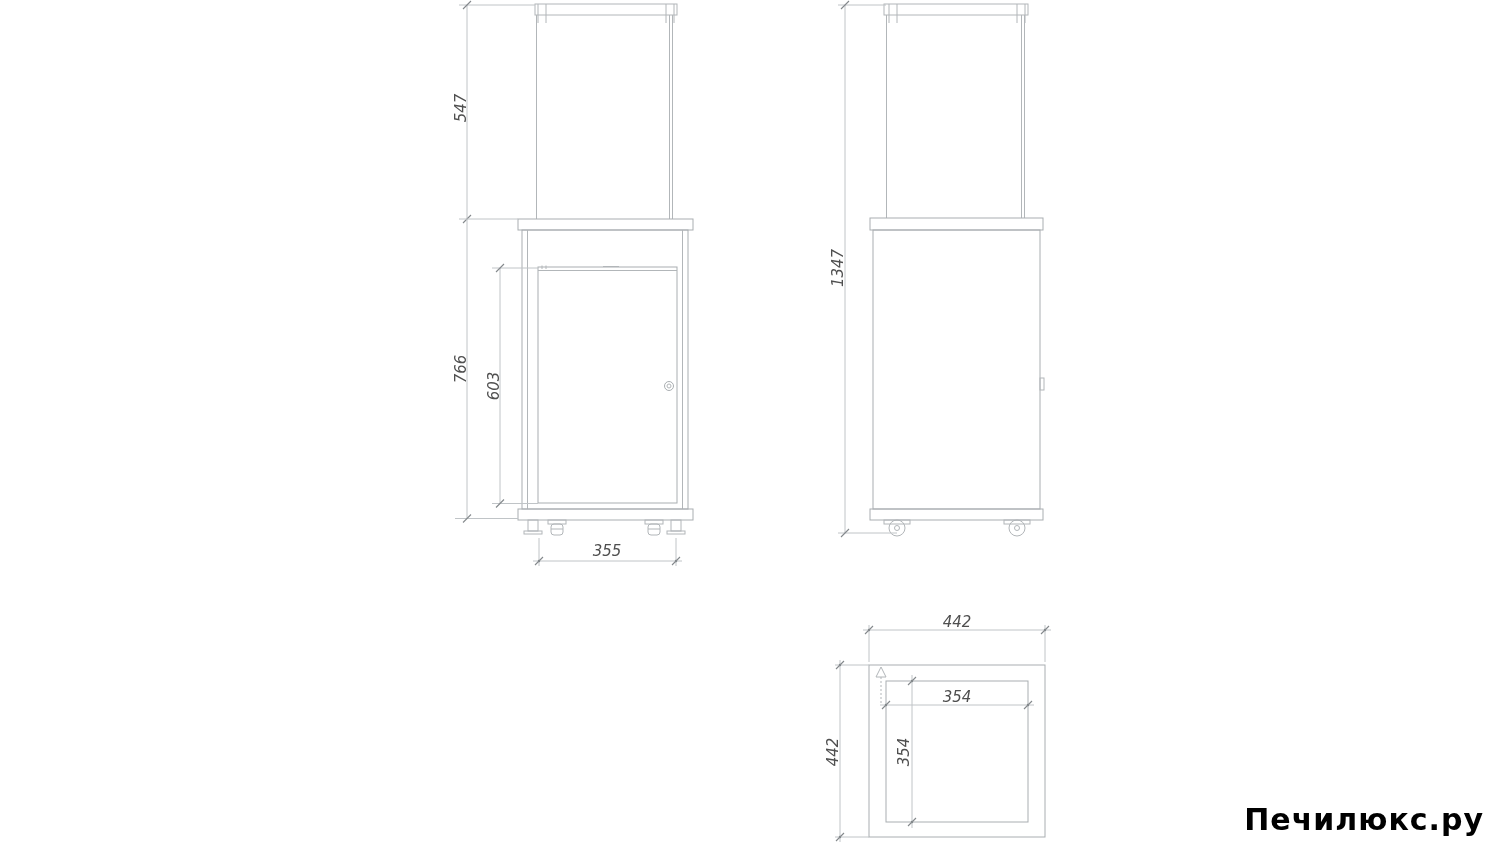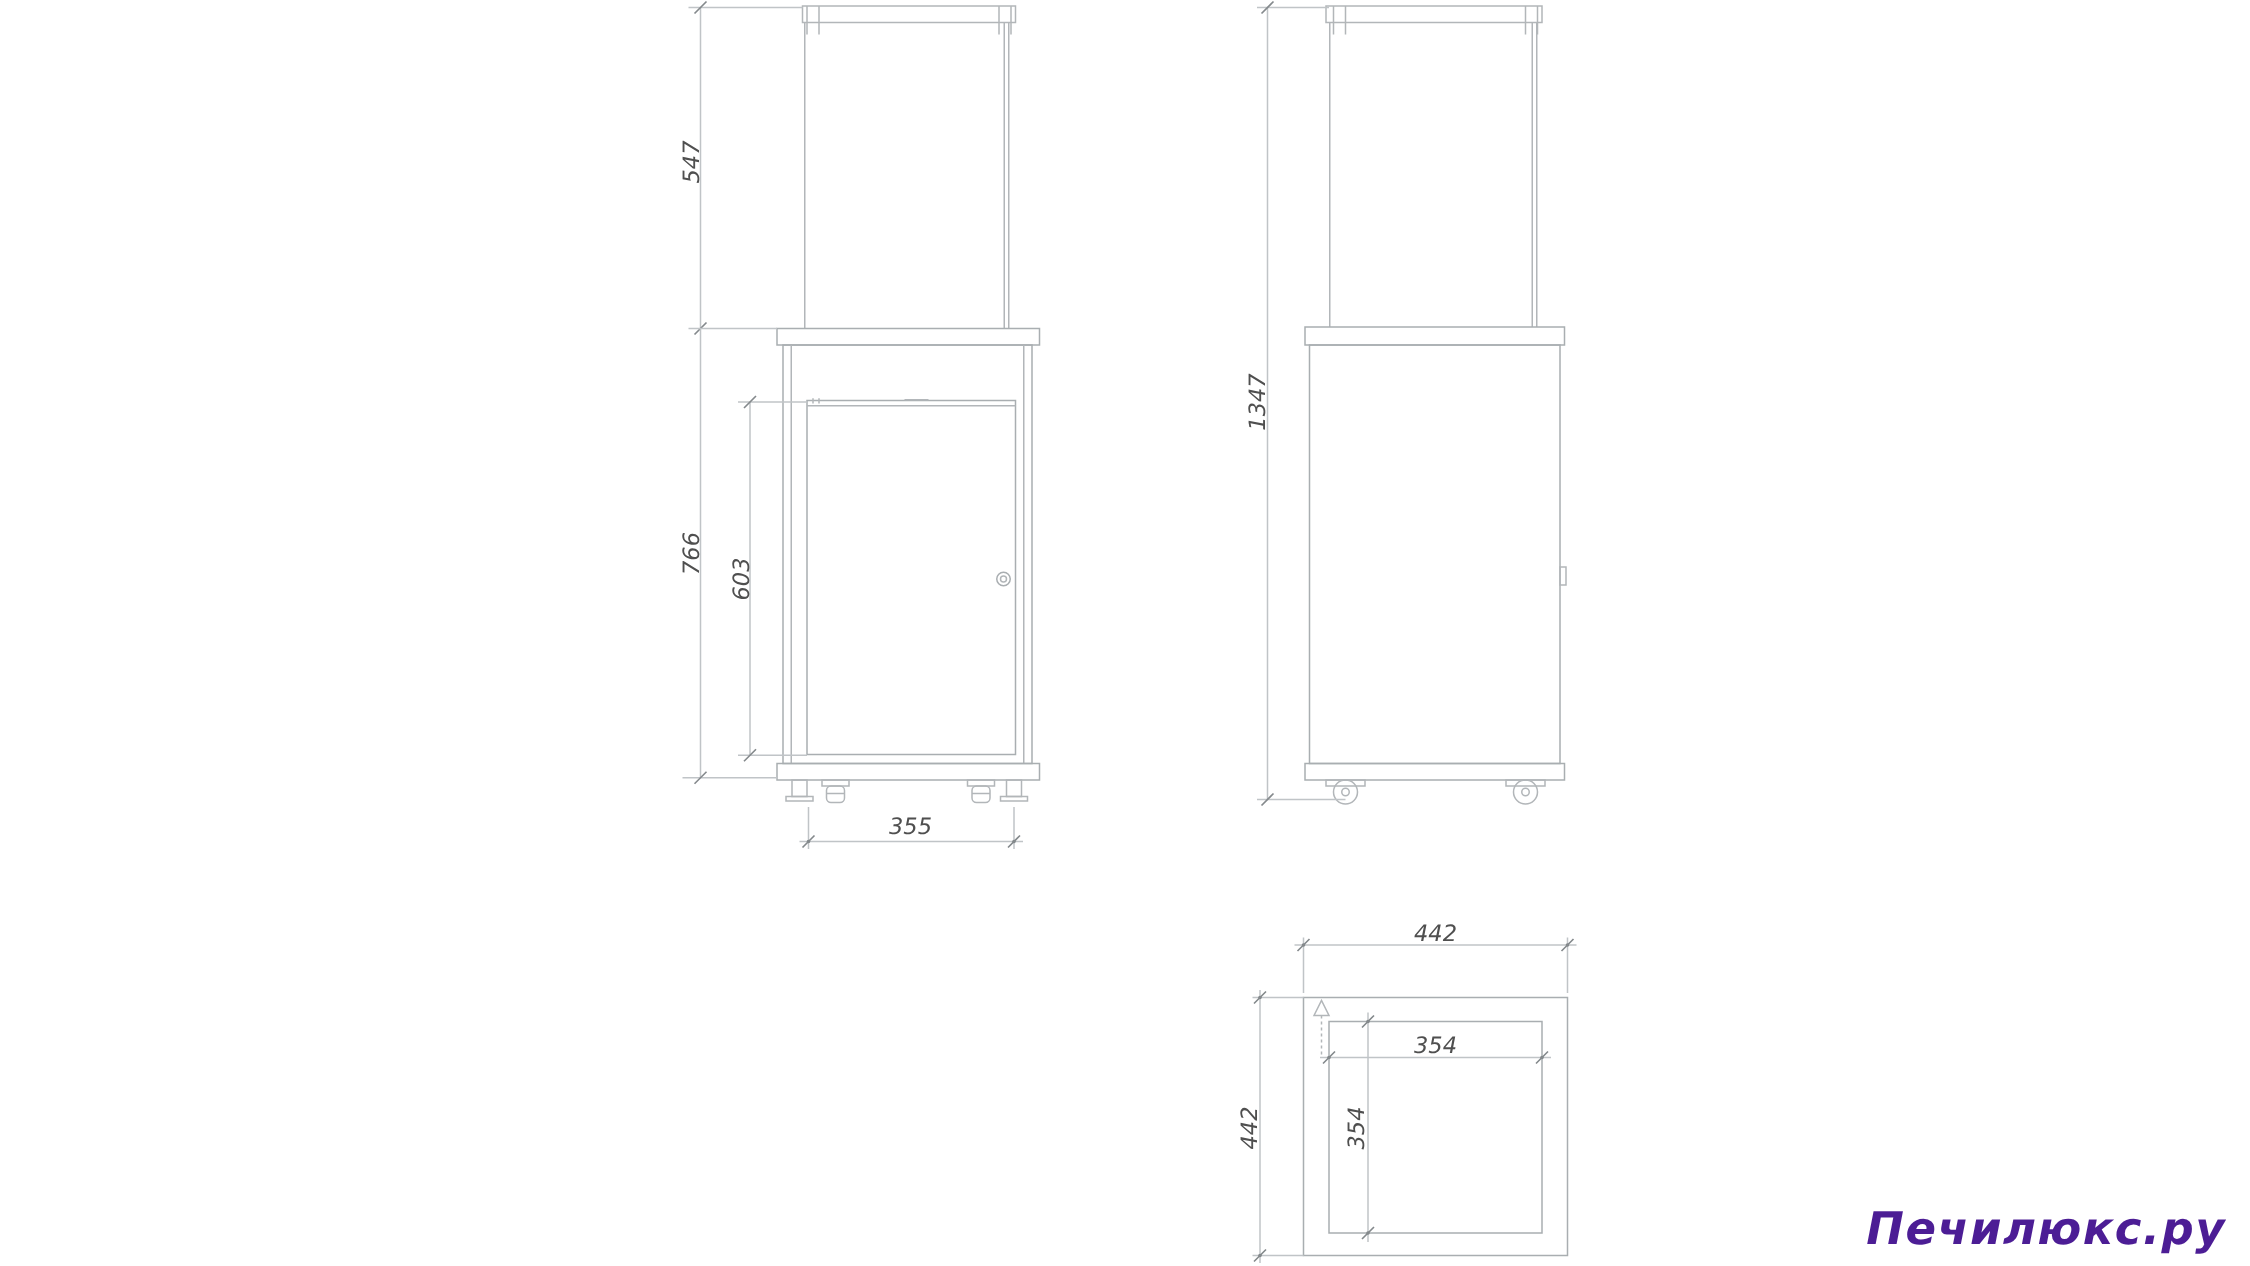--- a/index.html
+++ b/index.html
@@ -7,21 +7,21 @@
        font-family:"DejaVu Sans",sans-serif;}
   svg{position:absolute;left:0;top:0;}
   .ln{stroke:#b2b6b9;stroke-width:1;fill:none;}
   .ln2{stroke:#a9aeb1;stroke-width:1;fill:none;}
   .dim{stroke:#c0c4c7;stroke-width:1;fill:none;}
   .tick{stroke:#84898c;stroke-width:1.1;fill:none;}
   .dot{fill:#84898c;stroke:none;}
   .dashed{stroke-dasharray:2 2;}
   .dtxt{font-family:"DejaVu Sans",sans-serif;font-style:italic;font-size:15px;fill:#4f4f4f;}
   .watermark{position:absolute;right:16px;bottom:7px;font-size:30px;font-weight:bold;
-             color:#4c1d95;letter-spacing:1px;font-style:italic;}
+             color:#000000;letter-spacing:1px;}
 </style>
 </head>
 <body>
 
 <svg width="1500" height="844" viewBox="0 0 1500 844">
 
   <g>
 
     <rect x="535" y="4" width="142" height="11" class="ln"></rect>
     <path d="M538 4 V23 M546 4 V23" class="ln"></path>

